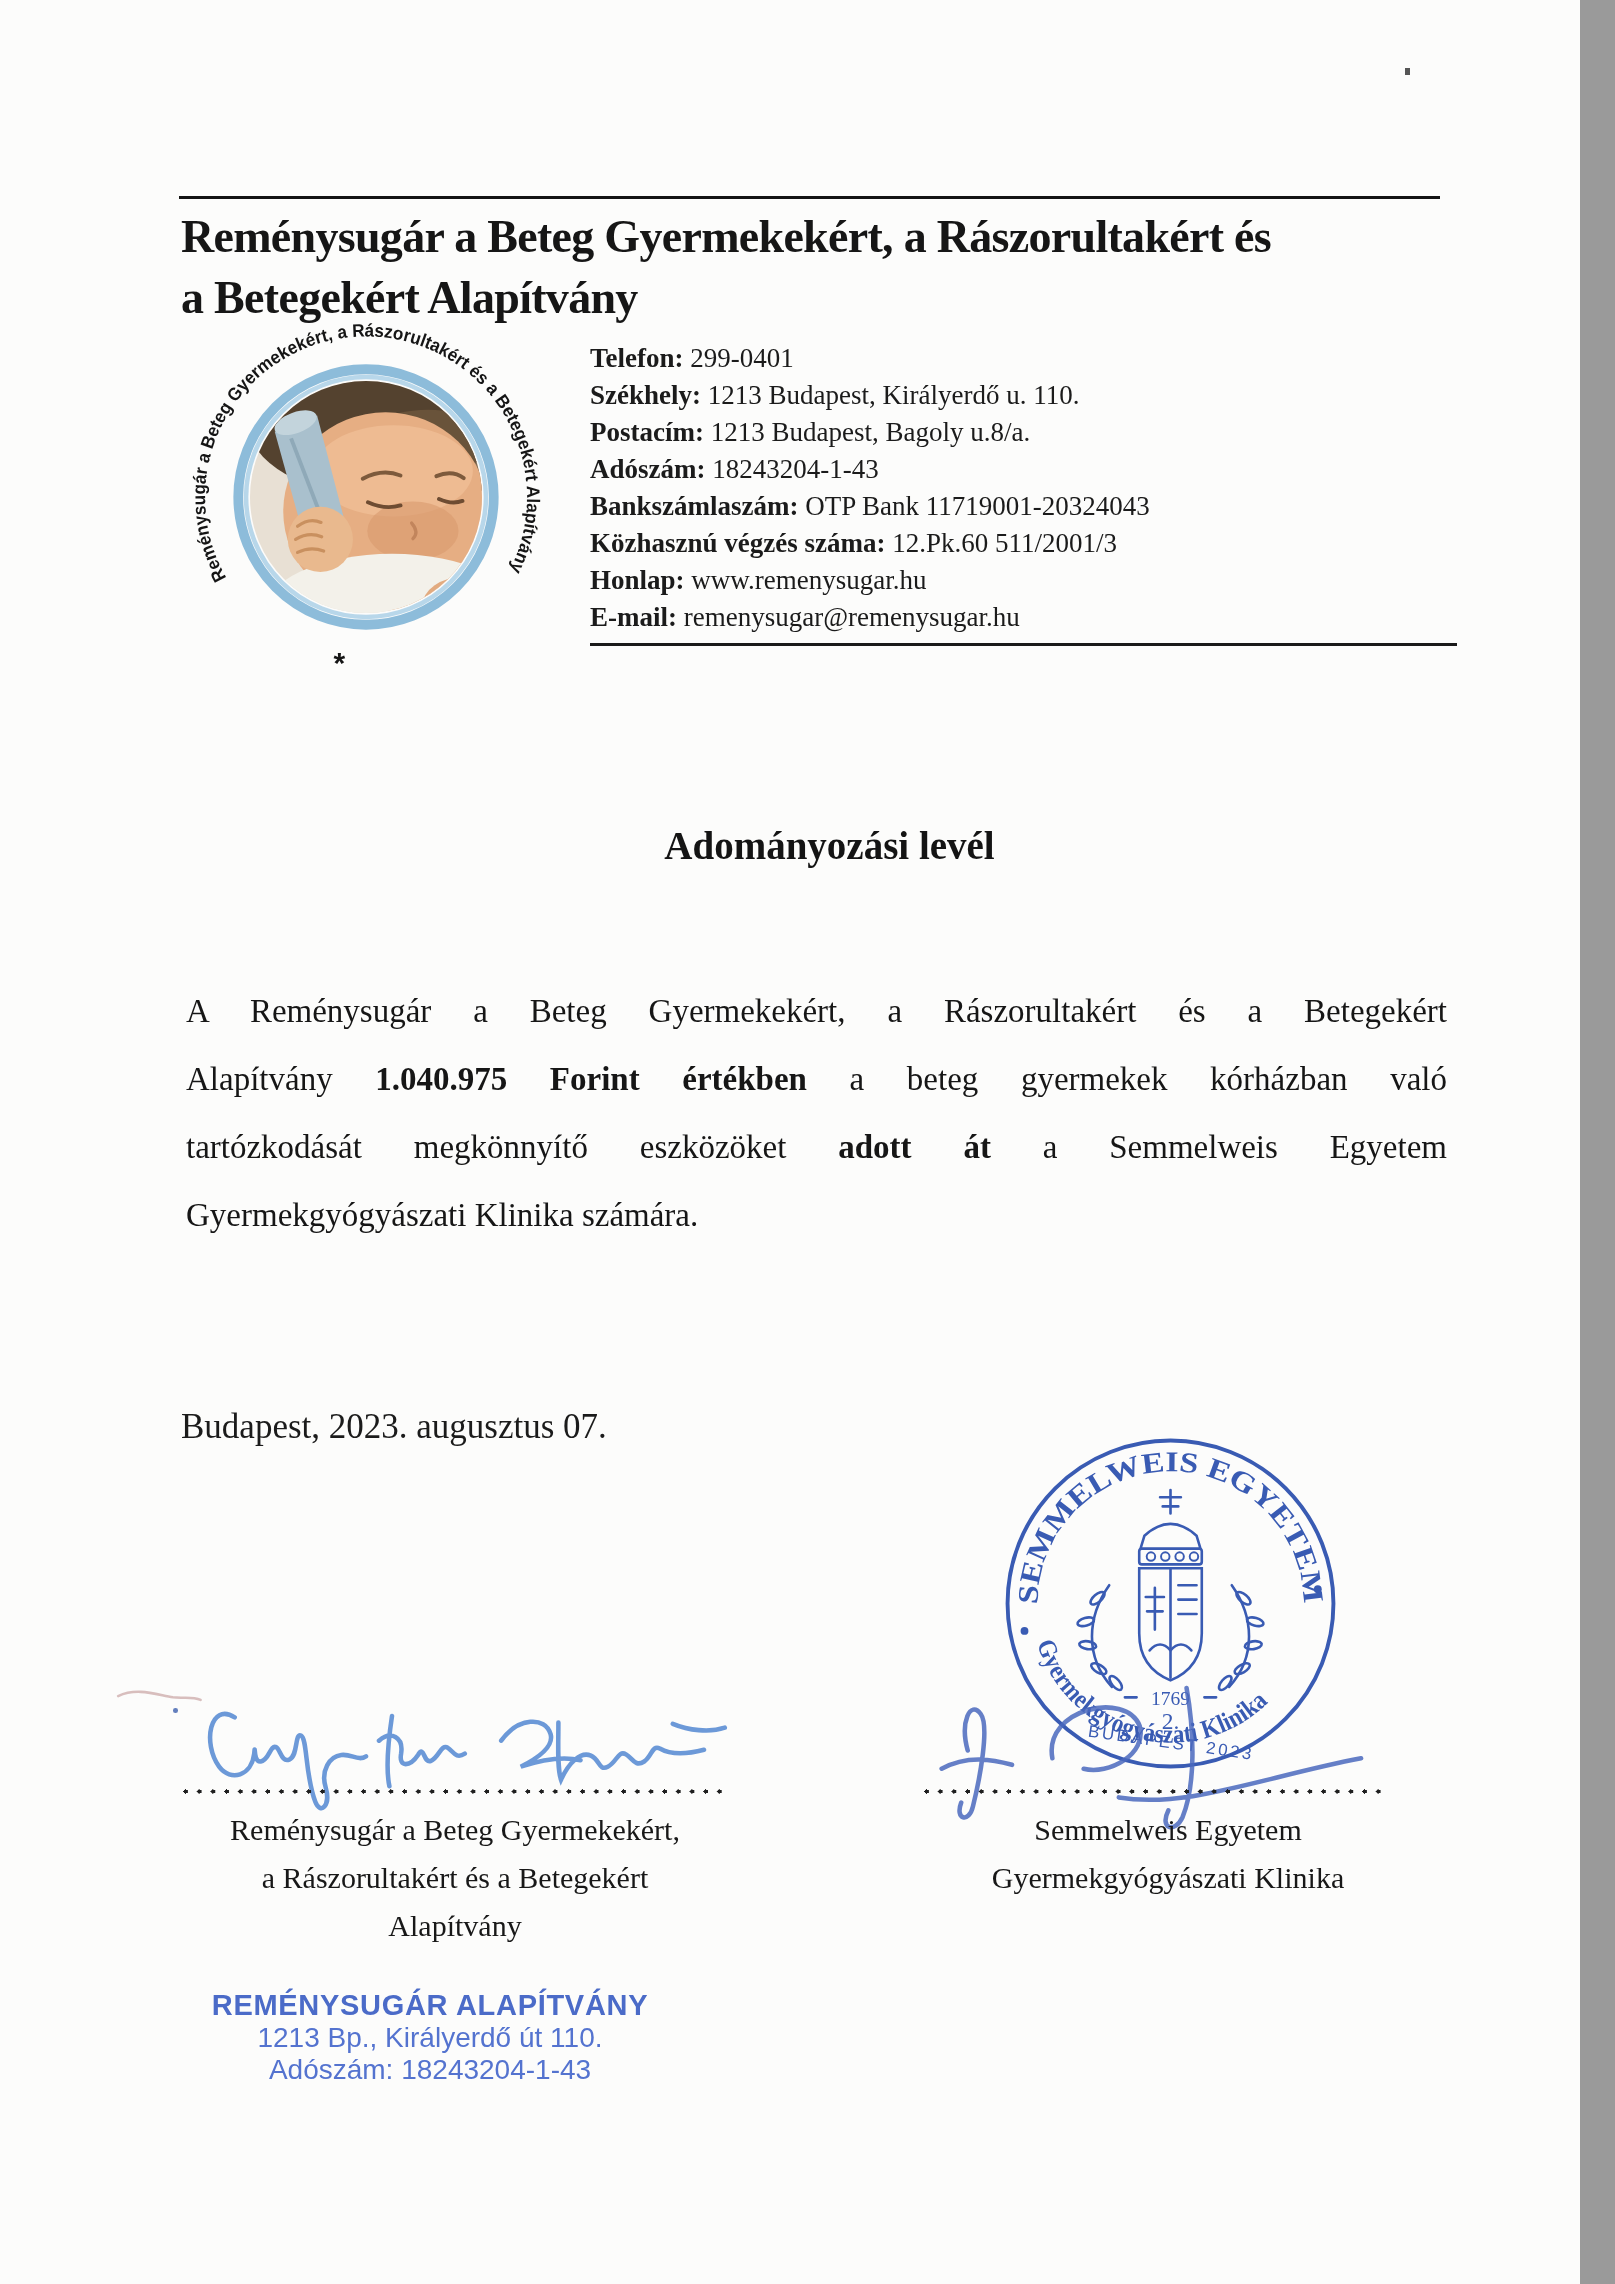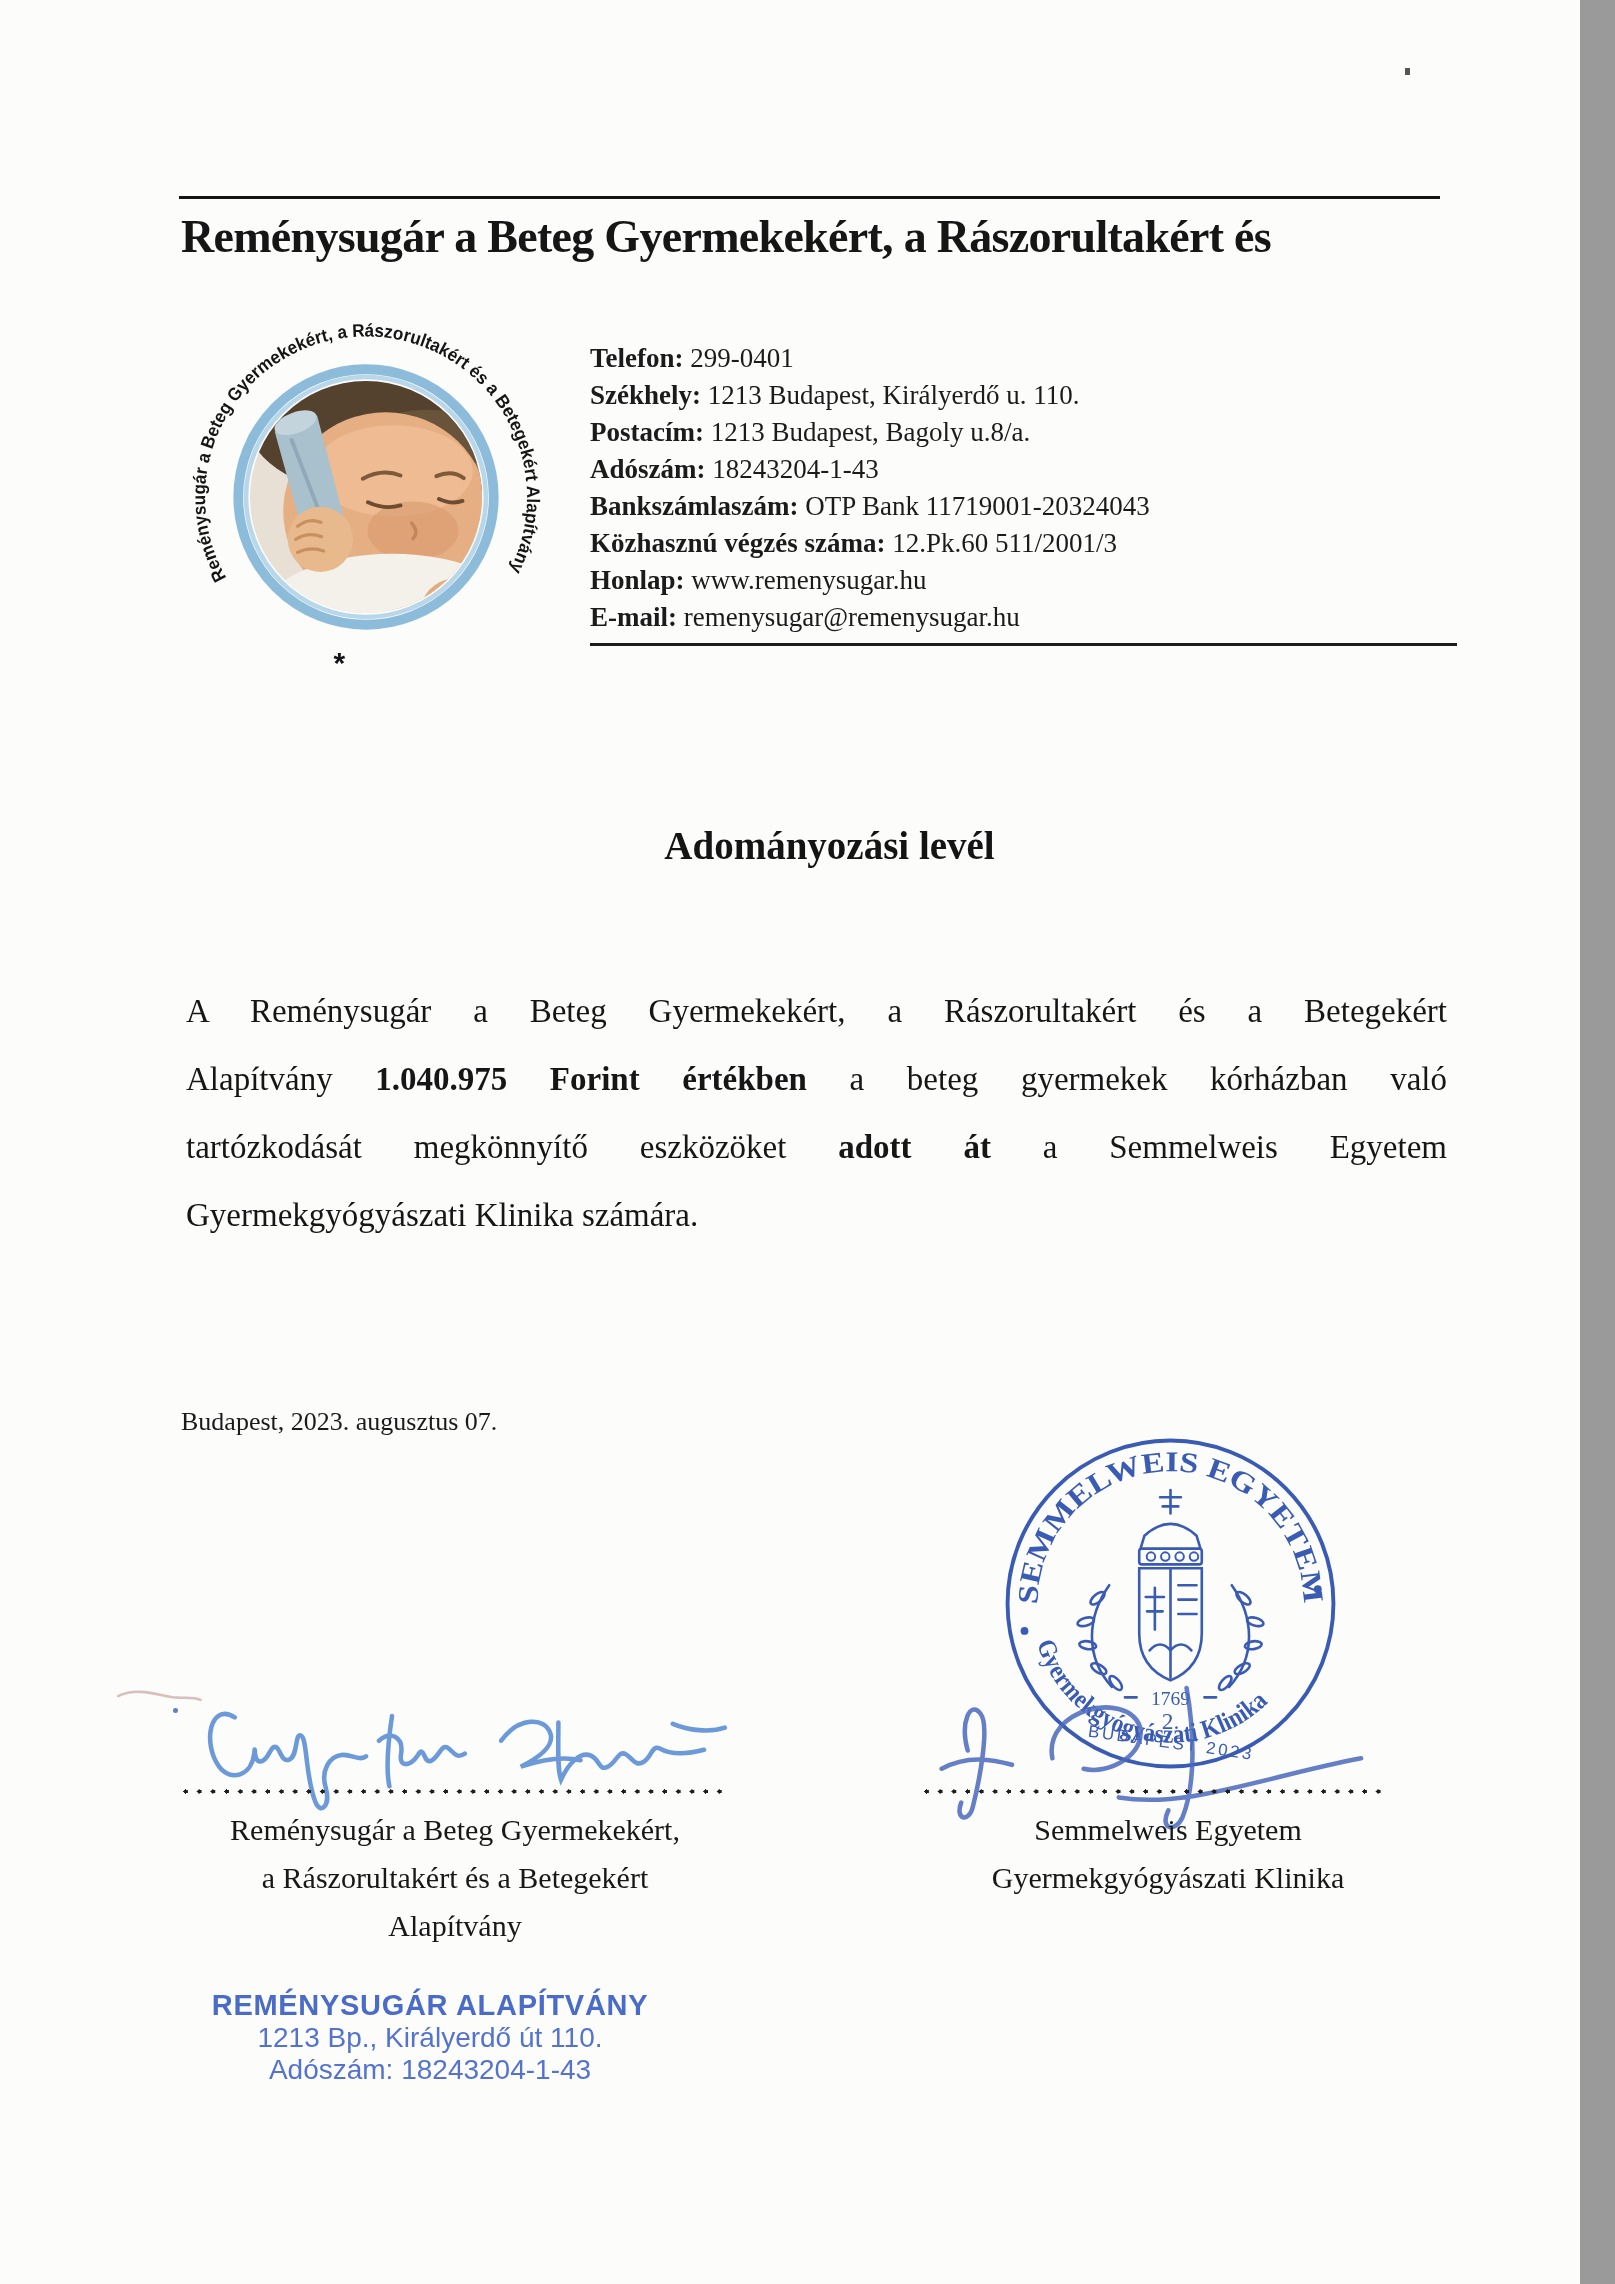--- a/index.html
+++ b/index.html
@@ -22,21 +22,21 @@
   
   #logo{left:177px;top:308px;width:378px;height:378px;}
   
   #doc-title{left:181px;top:823px;width:1297px;text-align:center;font-size:39px;font-weight:bold;color:#141414;}
   
   #body-par{left:186px;top:993px;width:1261px;font-size:33px;color:#161616;}
   #body-par .bline{height:68px;text-align:justify;text-align-last:justify;white-space:nowrap;}
   #body-par .bline.last{text-align-last:left;}
   #body-par b{font-weight:bold;}
   
-  #date-line{left:181px;top:1407px;font-size:26px;}
+  #date-line{left:181px;top:1407px;font-size:35px;}
   
   #stamp{left:988px;top:1421px;width:365px;height:365px;opacity:.93;}
   
   #sig-left{left:196px;top:1677px;width:561px;height:143px;}
   #sig-right{left:913px;top:1659px;width:495px;height:196px;}
   .dotline{height:5.2px;background-image:radial-gradient(circle 2.2px at 2.6px 2.6px,#1f1f1f 97%,rgba(0,0,0,0));background-size:13.7px 5.2px;background-repeat:repeat-x;}
   #dot-left{left:183px;top:1789px;width:545px;}
   #dot-right{left:924px;top:1789px;width:465px;}
   #label-left{left:171px;top:1806px;width:568px;text-align:center;font-size:30px;line-height:48px;color:#181818;}
   #label-right{left:900px;top:1806px;width:536px;text-align:center;font-size:30px;line-height:48px;color:#181818;}
@@ -51,20 +51,21 @@
   #squiggle{left:111px;top:1678px;width:98px;height:29px;}
 </style>
 </head>
 <body>
 
 <div id="page">
 
   <div class="abs" id="top-rule"></div>
   <div class="abs" id="heading">
     <div>Reménysugár a Beteg Gyermekekért, a Rászorultakért és</div>
+    <div>a Betegekért Alapítvány</div>
   </div>
 
   <svg class="abs" id="logo" viewBox="0 0 580 580">
     <defs>
       <clipPath id="photoClip">
           <circle cx="290" cy="290" r="178"></circle>
         </clipPath>
       <path id="ringTextPath" d="M 76 414 A 247 247 0 1 1 504 414" fill="none"></path>
     </defs>
 

